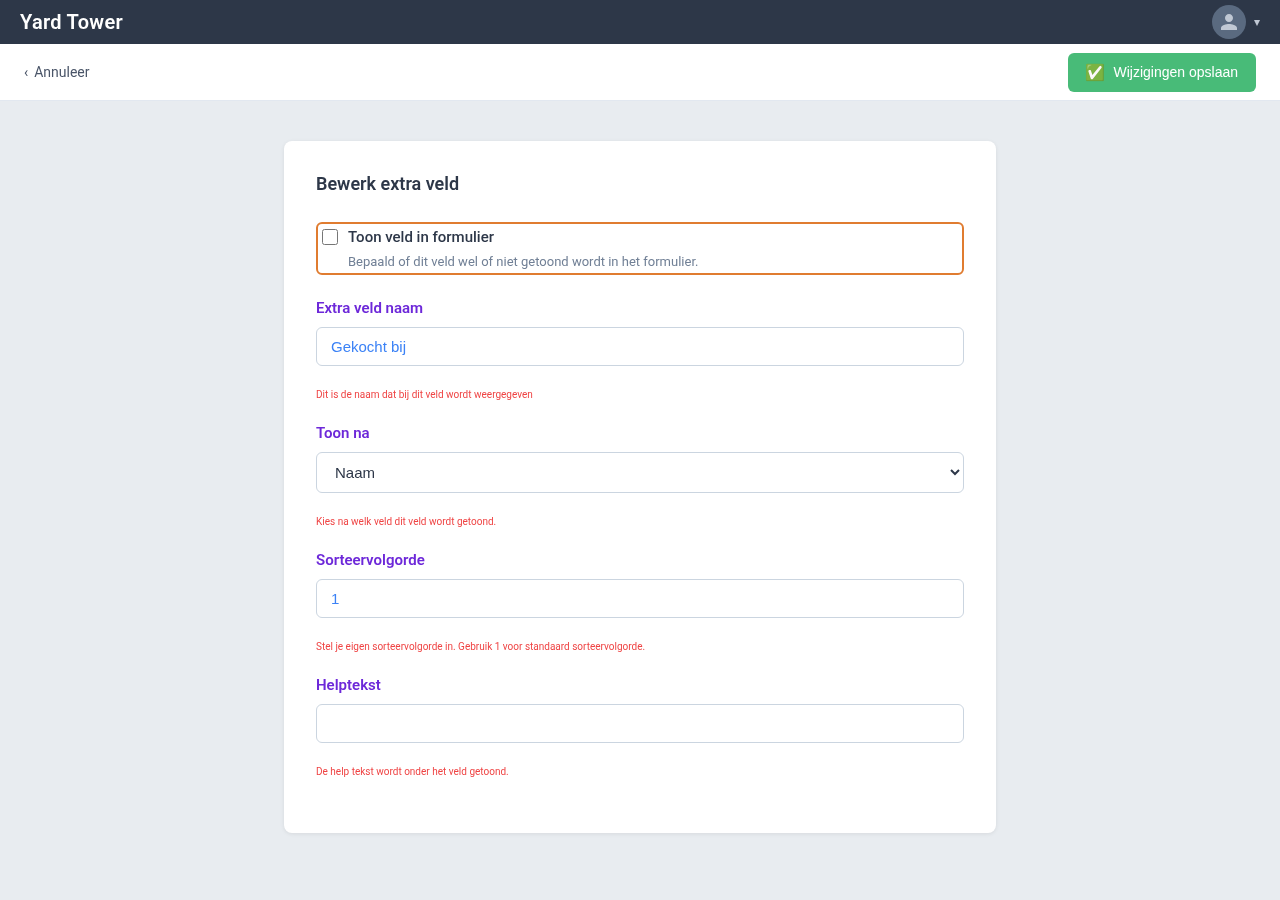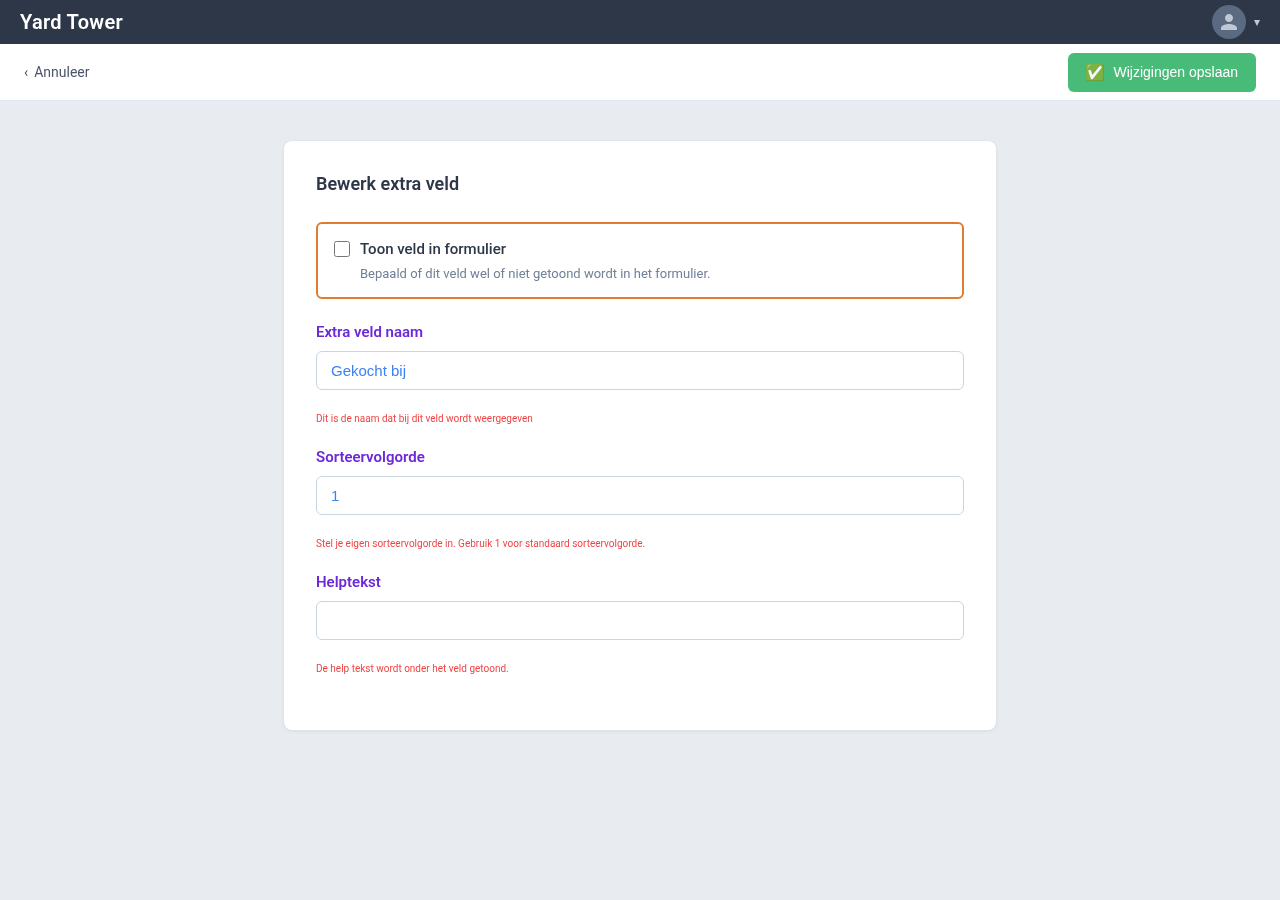--- a/index.html
+++ b/index.html
@@ -118,21 +118,21 @@
       font-size: 18px;
       font-weight: 600;
       color: #2d3748;
       margin-bottom: 28px;
     }
 
     
     .checkbox-section {
       border: 2px solid #e07c30;
       border-radius: 6px;
-      padding: 16px;
+      padding: 4px;
       margin-bottom: 24px;
     }
 
     .checkbox-label {
       display: flex;
       align-items: center;
       gap: 10px;
       cursor: pointer;
       margin-bottom: 8px;
     }
@@ -236,20 +236,30 @@
       </label>
       <p class="checkbox-description">Bepaald of dit veld wel of niet getoond wordt in het formulier.</p>
     </div>
 
     <div class="field-group">
       <label class="field-label">Extra veld naam</label>
       <input type="text" class="field-input" value="Gekocht bij" style="">
       <p class="field-hint">Dit is de naam dat bij dit veld wordt weergegeven</p>
     </div>
 
+    <div class="field-group">
+      <label class="field-label">Toon na</label>
+      <select class="field-select">
+        <option>Naam</option>
+        <option>Omschrijving</option>
+        <option>Categorie</option>
+        <option>Status</option>
+      </select>
+      <p class="field-hint">Kies na welk veld dit veld wordt getoond.</p>
+    </div>
 
     <div class="field-group">
       <label class="field-label">Sorteervolgorde</label>
       <input type="text" class="field-input" value="1" style="">
       <p class="field-hint">Stel je eigen sorteervolgorde in. Gebruik 1 voor standaard sorteervolgorde.</p>
     </div>
 
     <div class="field-group">
       <label class="field-label">Helptekst</label>
       <input type="text" class="field-input" style="">

